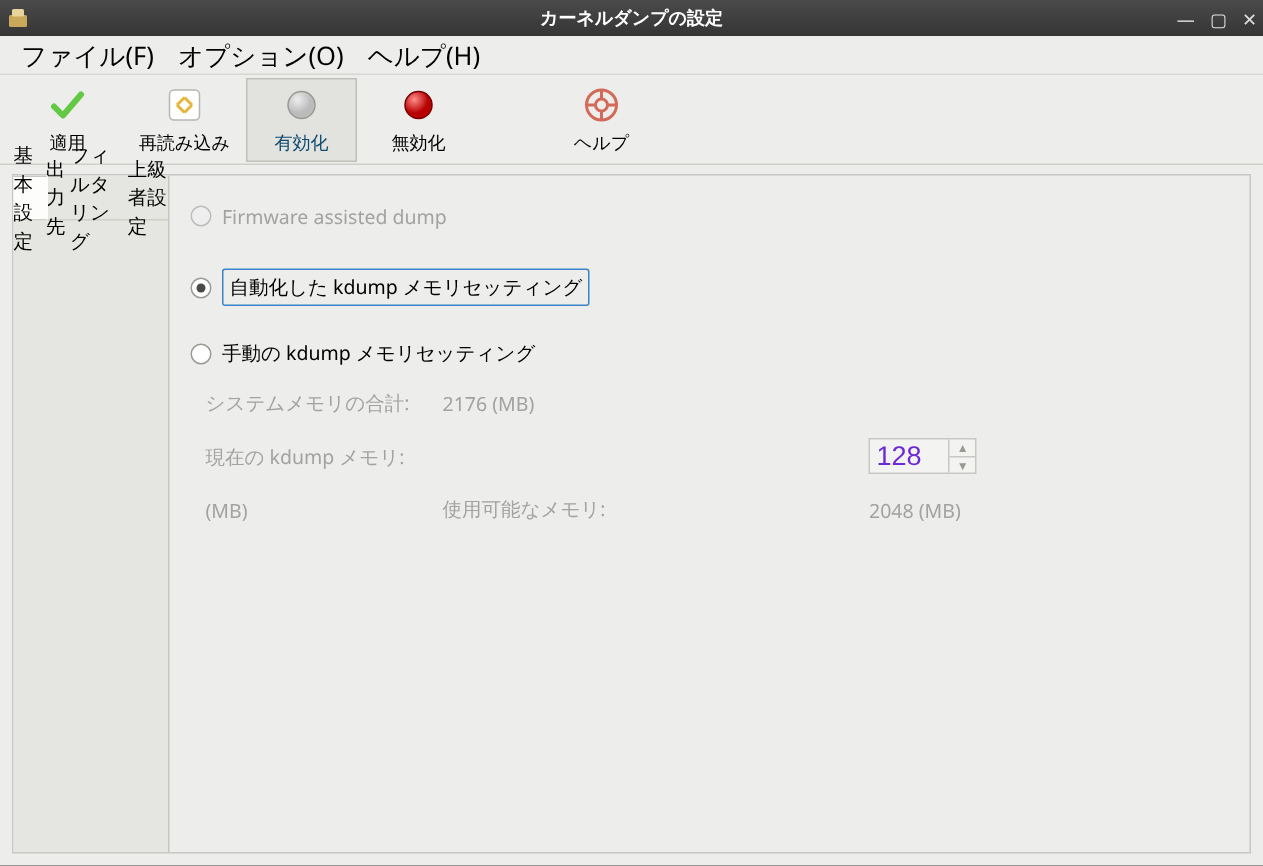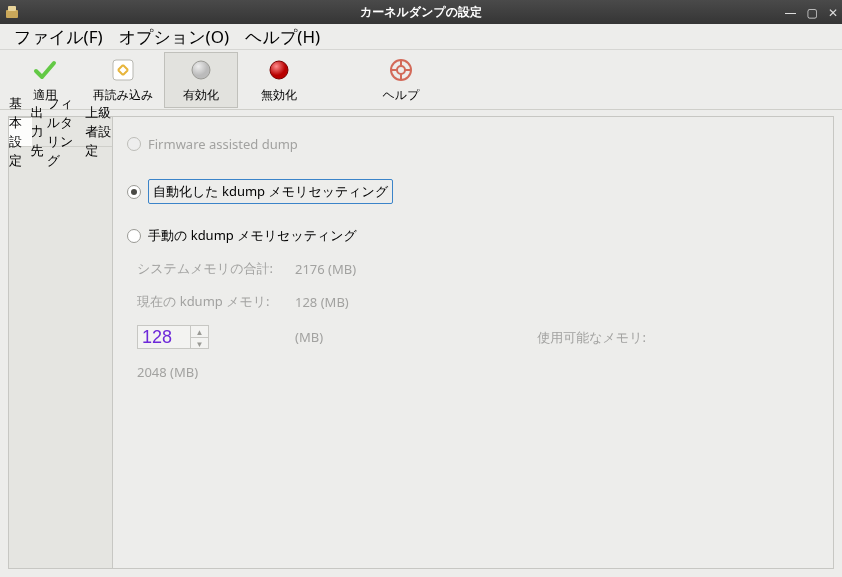--- a/index.html
+++ b/index.html
@@ -52,21 +52,21 @@
     border-bottom: 1px solid #cfcfca;
   }
   .tbutton {
     display:flex; flex-direction:column; align-items:center; justify-content:center;
     width: 74px; height: 56px;
     cursor:pointer;
     border:1px solid transparent;
     font-size:12px;
   }
   .tbutton.pressed { border:1px solid #c0c0bb; background:#e2e2de; }
-  .tbutton.disabled { color:#000000; }
+  .tbutton.disabled { color:#0c4a6e; }
   .tbutton .ticon { height:28px; display:flex; align-items:center; justify-content:center; }
   .tbutton .tlabel { margin-top:2px; }
   .content {
     flex:1;
     margin: 6px 8px 8px 8px;
     border: 1px solid #c7c7c3;
     background: #ededeb;
     display:flex;
   }
   .side-tabs {
@@ -250,21 +250,20 @@
         <span class="radio"></span>
         <span>手動の kdump メモリセッティング</span>
       </div>
 
       <div class="mem-grid">
         <div class="mem-label">システムメモリの合計:</div>
         <div>2176 (MB)</div>
         <div></div>
 
         <div class="mem-label">現在の kdump メモリ:</div>
-        <div>128 (MB)</div>
         <div></div>
 
         <div>
           <span class="spin">
             <input type="text" disabled="" value="128" style="">
             <span class="arrows">
               <span>▲</span>
               <span style="border-top:1px solid #c7c7c3;">▼</span>
             </span>
           </span>

